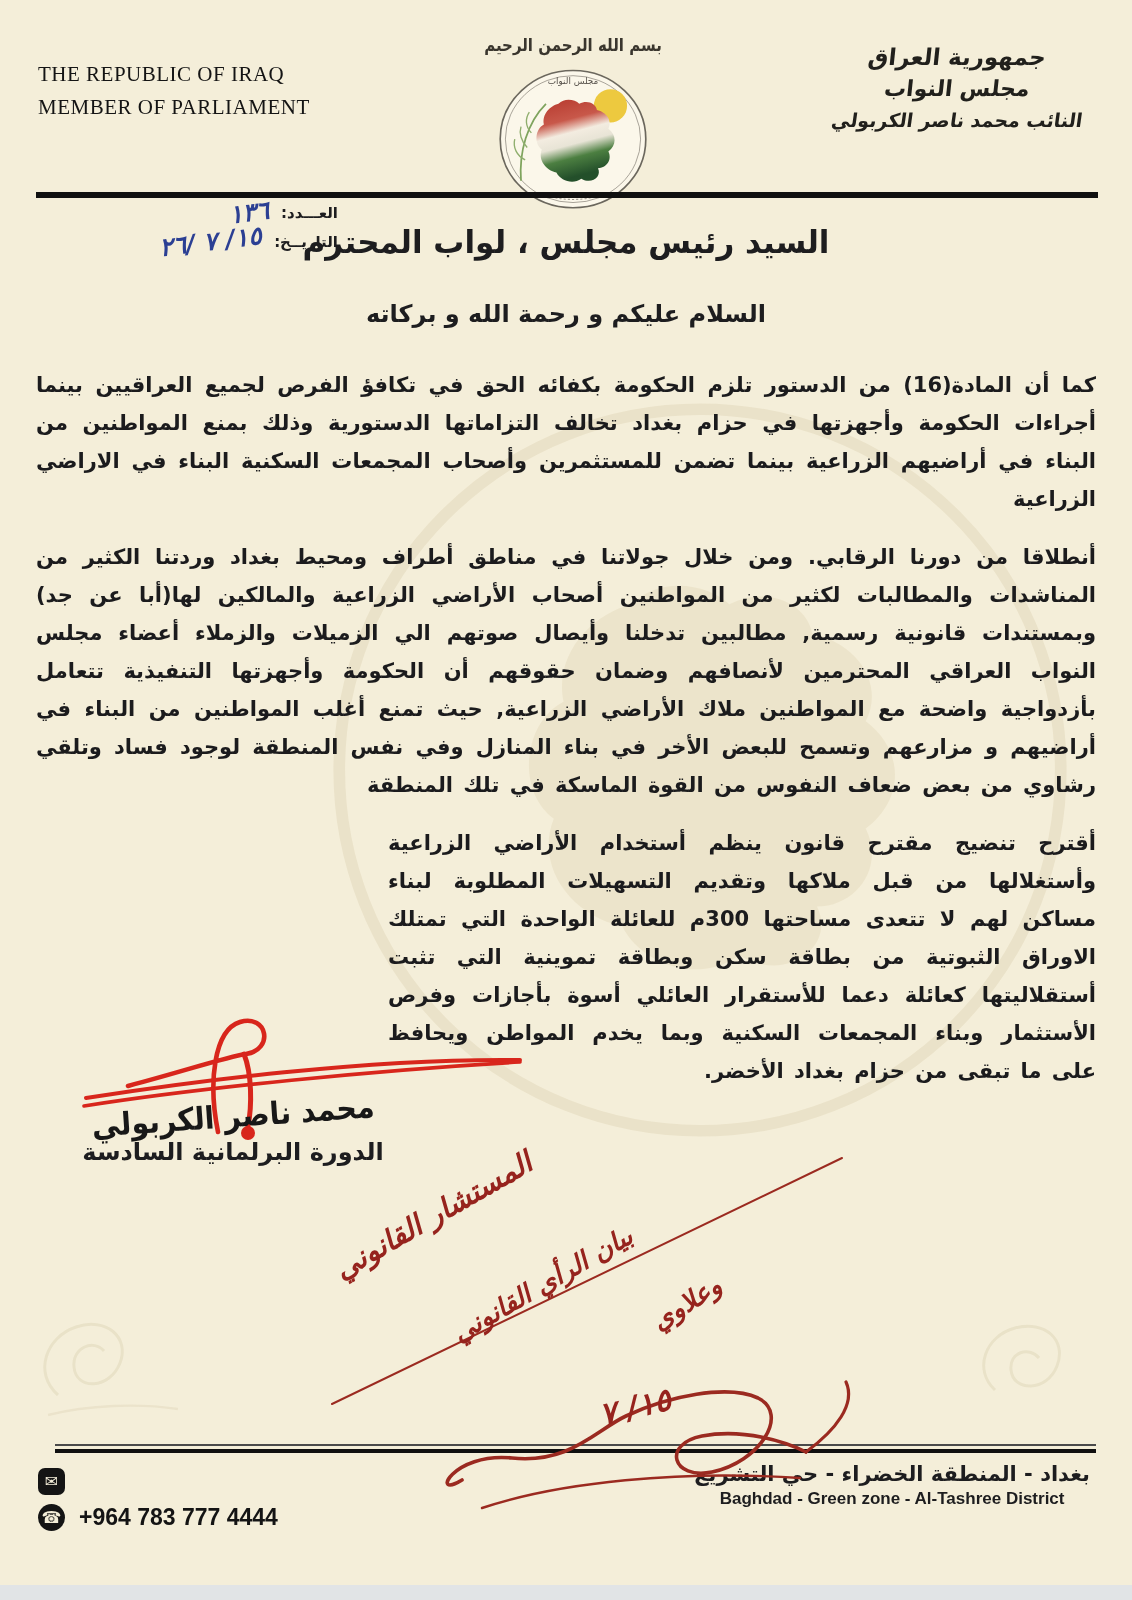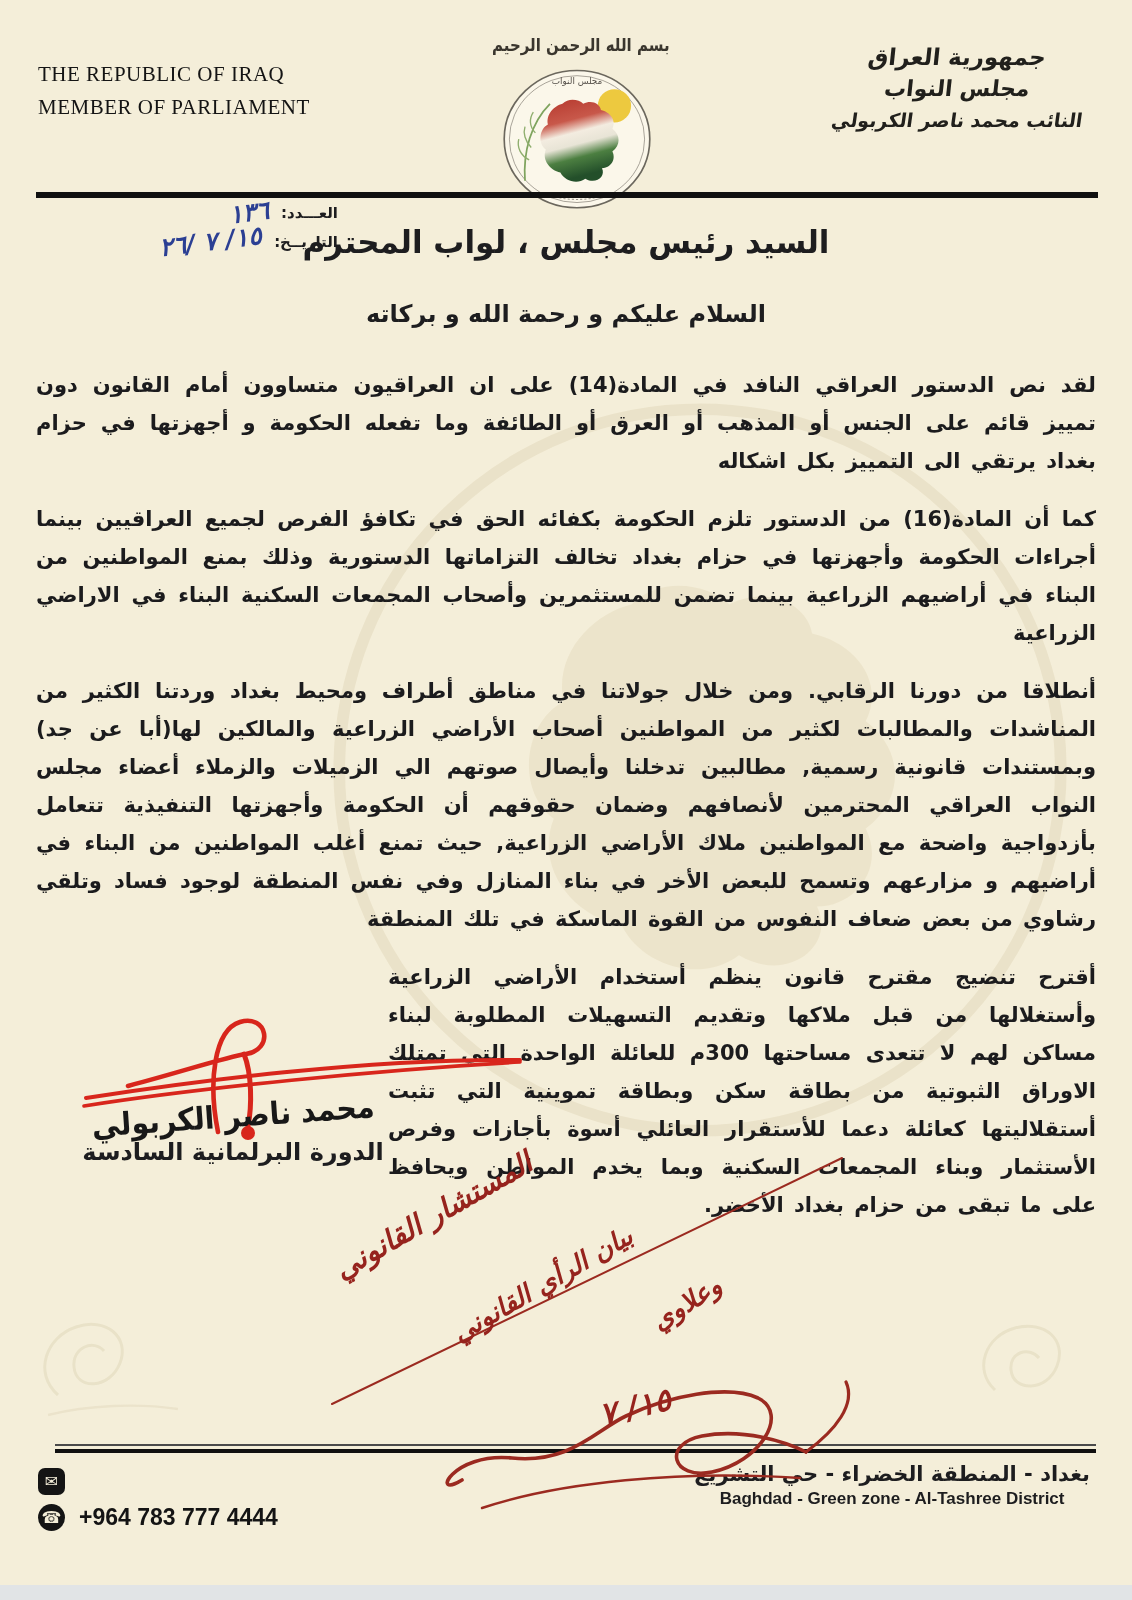--- a/index.html
+++ b/index.html
@@ -12,21 +12,21 @@
   .wm-center{position:absolute;left:310px;top:380px;width:780px;height:780px;opacity:.55;z-index:0;}
   .wm-corner{position:absolute;width:190px;height:170px;opacity:.85;z-index:0;}
   .wm-bl{left:18px;top:1265px;}
   .wm-br{left:945px;top:1270px;}
   
   .hdr-en{
     position:absolute;left:38px;top:58px;z-index:1;
     font-family:"Liberation Serif",serif;font-weight:normal;
     font-size:21px;line-height:1.55;letter-spacing:.5px;color:#141414;
   }
-  .hdr-center{position:absolute;left:492px;top:36px;width:210px;text-align:left;z-index:1;}
+  .hdr-center{position:absolute;left:468px;top:36px;width:210px;text-align:center;z-index:1;}
   .bismillah{
     font-size:15px;font-weight:bold;color:#3a362e;direction:rtl;
     transform:scaleY(1.15);margin-bottom:4px;
   }
   .hdr-ar{
     position:absolute;right:30px;top:44px;width:290px;text-align:center;z-index:1;
     direction:rtl;color:#21201c;font-weight:bold;
   }
   .hdr-ar .l1{font-size:23px;transform:skewX(-6deg);}
   .hdr-ar .l2{font-size:22px;margin-top:6px;transform:skewX(-6deg);}
@@ -153,21 +153,20 @@
     <div class="meta-row">
       <span class="meta-label">التاريــخ:</span>
       <span class="meta-value">١٥/ ٧ /٢٦</span>
     </div>
   </div>
 
   <div class="title">السيد رئيس مجلس ، لواب المحترم</div>
   <div class="greeting">السلام عليكم و رحمة الله و بركاته</div>
 
   <div class="body-text">
-    <p>لقد نص الدستور العراقي النافد في المادة(14) على ان العراقيون متساوون أمام القانون دون تمييز قائم على الجنس أو المذهب أو العرق أو الطائفة وما تفعله الحكومة و أجهزتها في حزام بغداد يرتقي الى التمييز بكل اشكاله</p>
     <p>كما أن المادة(16) من الدستور تلزم الحكومة بكفائه الحق في تكافؤ الفرص لجميع العراقيين بينما أجراءات الحكومة وأجهزتها في حزام بغداد تخالف التزاماتها الدستورية وذلك بمنع المواطنين من البناء في أراضيهم الزراعية بينما تضمن للمستثمرين وأصحاب المجمعات السكنية البناء في الاراضي الزراعية</p>
     <p>أنطلاقا من دورنا الرقابي. ومن خلال جولاتنا في مناطق أطراف ومحيط بغداد وردتنا الكثير من المناشدات والمطالبات لكثير من المواطنين أصحاب الأراضي الزراعية والمالكين لها(أبا عن جد) وبمستندات قانونية رسمية, مطالبين تدخلنا وأيصال صوتهم الي الزميلات والزملاء أعضاء مجلس النواب العراقي المحترمين لأنصافهم وضمان حقوقهم أن الحكومة وأجهزتها التنفيذية تتعامل بأزدواجية واضحة مع المواطنين ملاك الأراضي الزراعية, حيث تمنع أغلب المواطنين من البناء في أراضيهم و مزارعهم وتسمح للبعض الأخر في بناء المنازل وفي نفس المنطقة لوجود فساد وتلقي رشاوي من بعض ضعاف النفوس من القوة الماسكة في تلك المنطقة</p>
     <div class="sig-spacer"></div>
     <p>أقترح تنضيج مقترح قانون ينظم أستخدام الأراضي الزراعية وأستغلالها من قبل ملاكها وتقديم التسهيلات المطلوبة لبناء مساكن لهم لا تتعدى مساحتها 300م للعائلة الواحدة التي تمتلك الاوراق الثبوتية من بطاقة سكن وبطاقة تموينية التي تثبت أستقلاليتها كعائلة دعما للأستقرار العائلي أسوة بأجازات وفرص الأستثمار وبناء المجمعات السكنية وبما يخدم المواطن ويحافظ على ما تبقى من حزام بغداد الأخضر.</p>
   </div>
 
   <div class="sig-block">
     <svg class="sig-flourish" viewBox="0 0 470 160">
       <g stroke="#d8261c" fill="none" stroke-linecap="round">
         <path d="M18,112 C120,96 300,72 452,74" stroke-width="4"></path>

